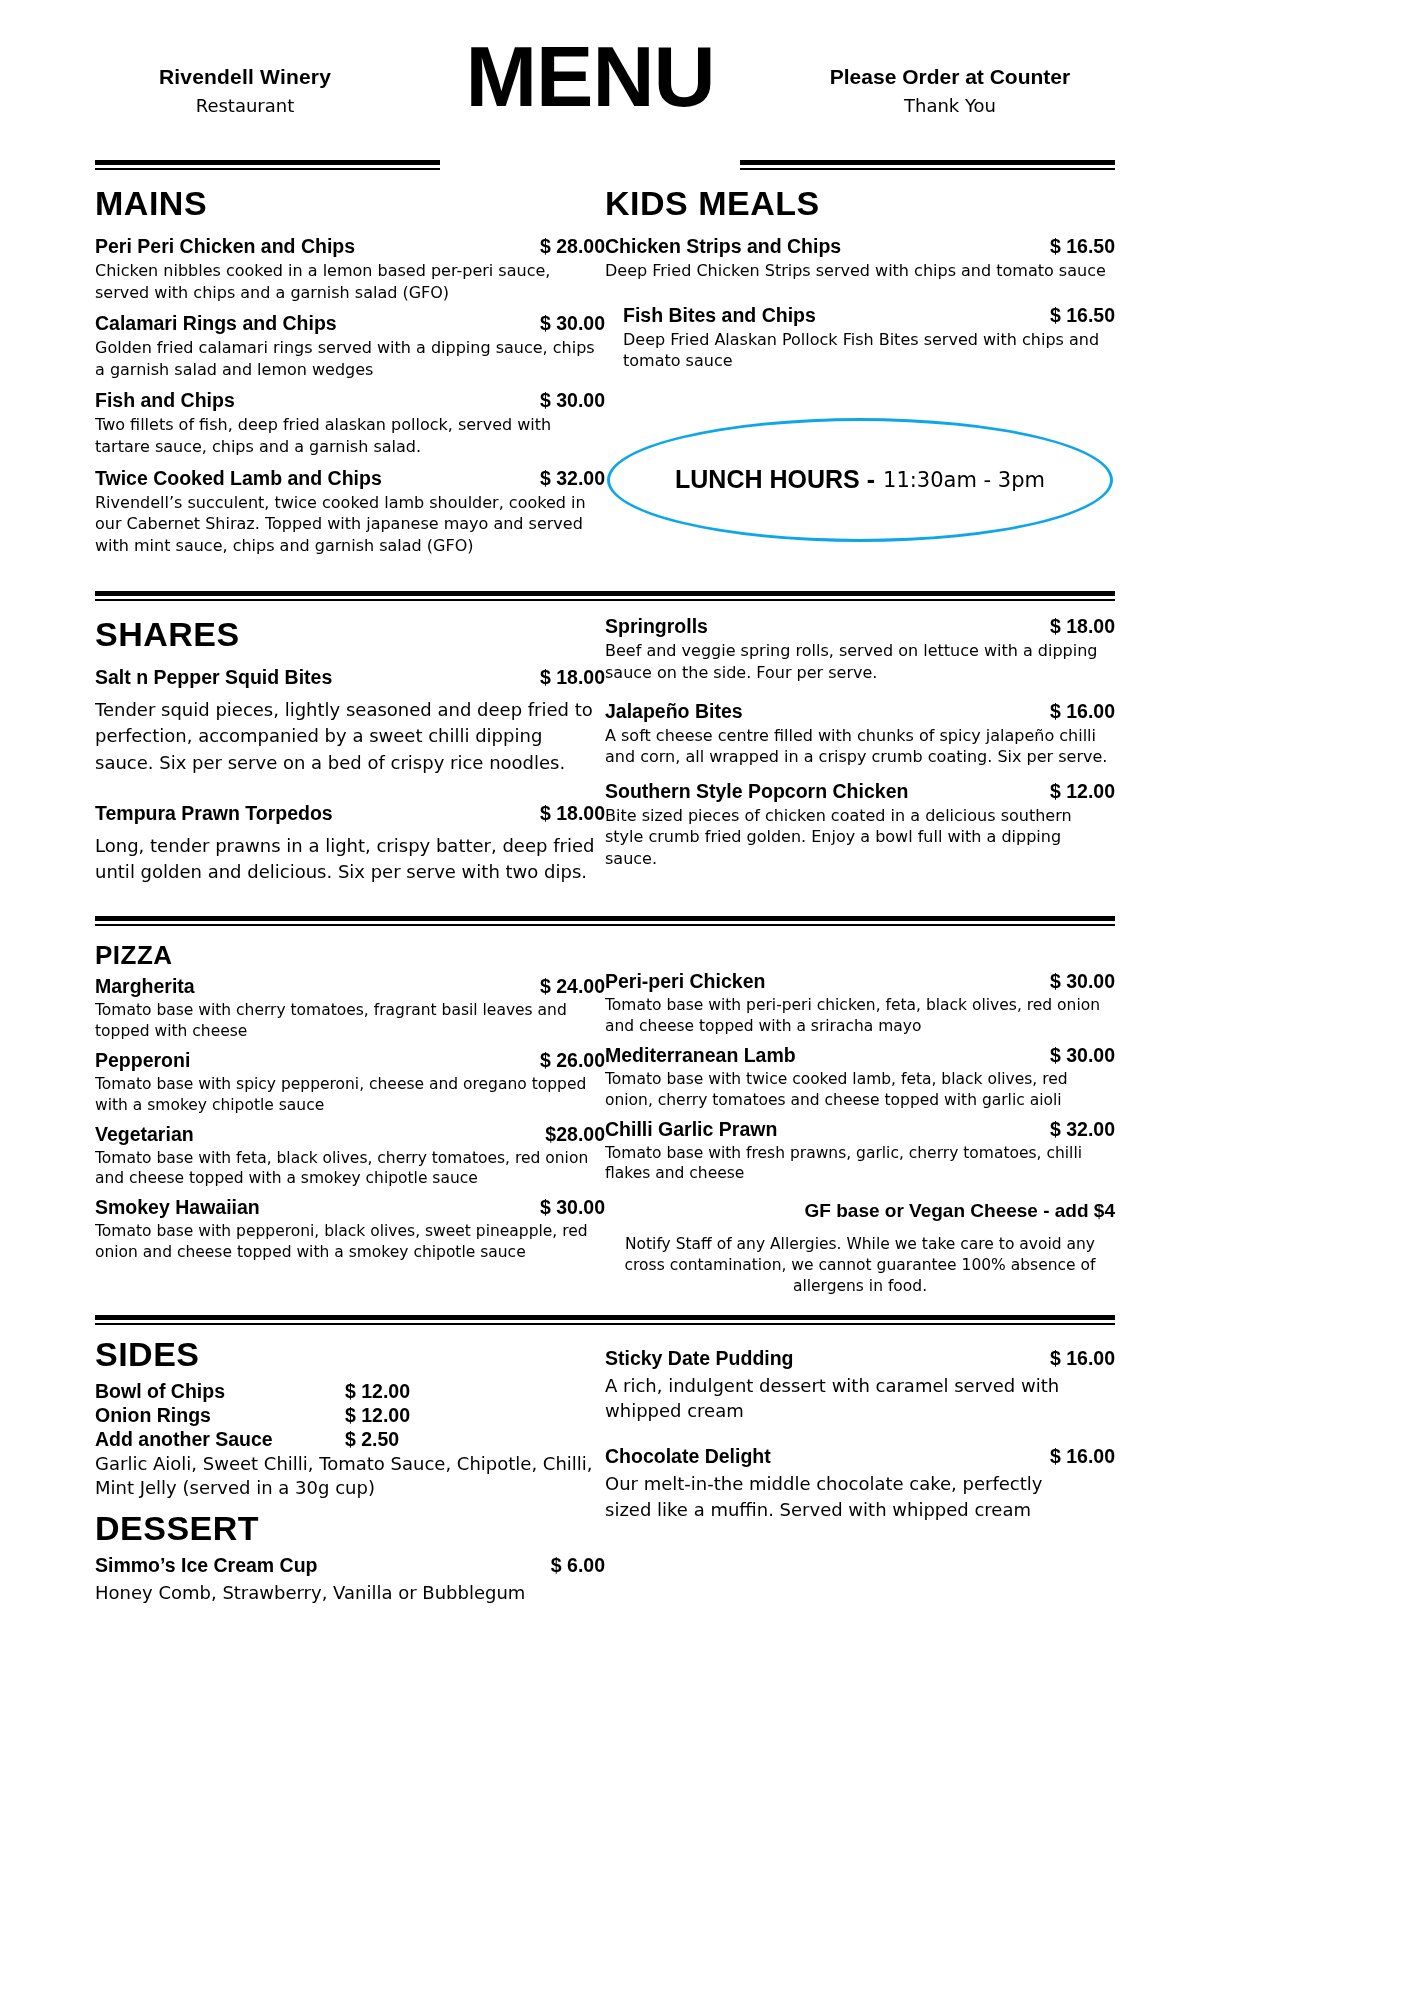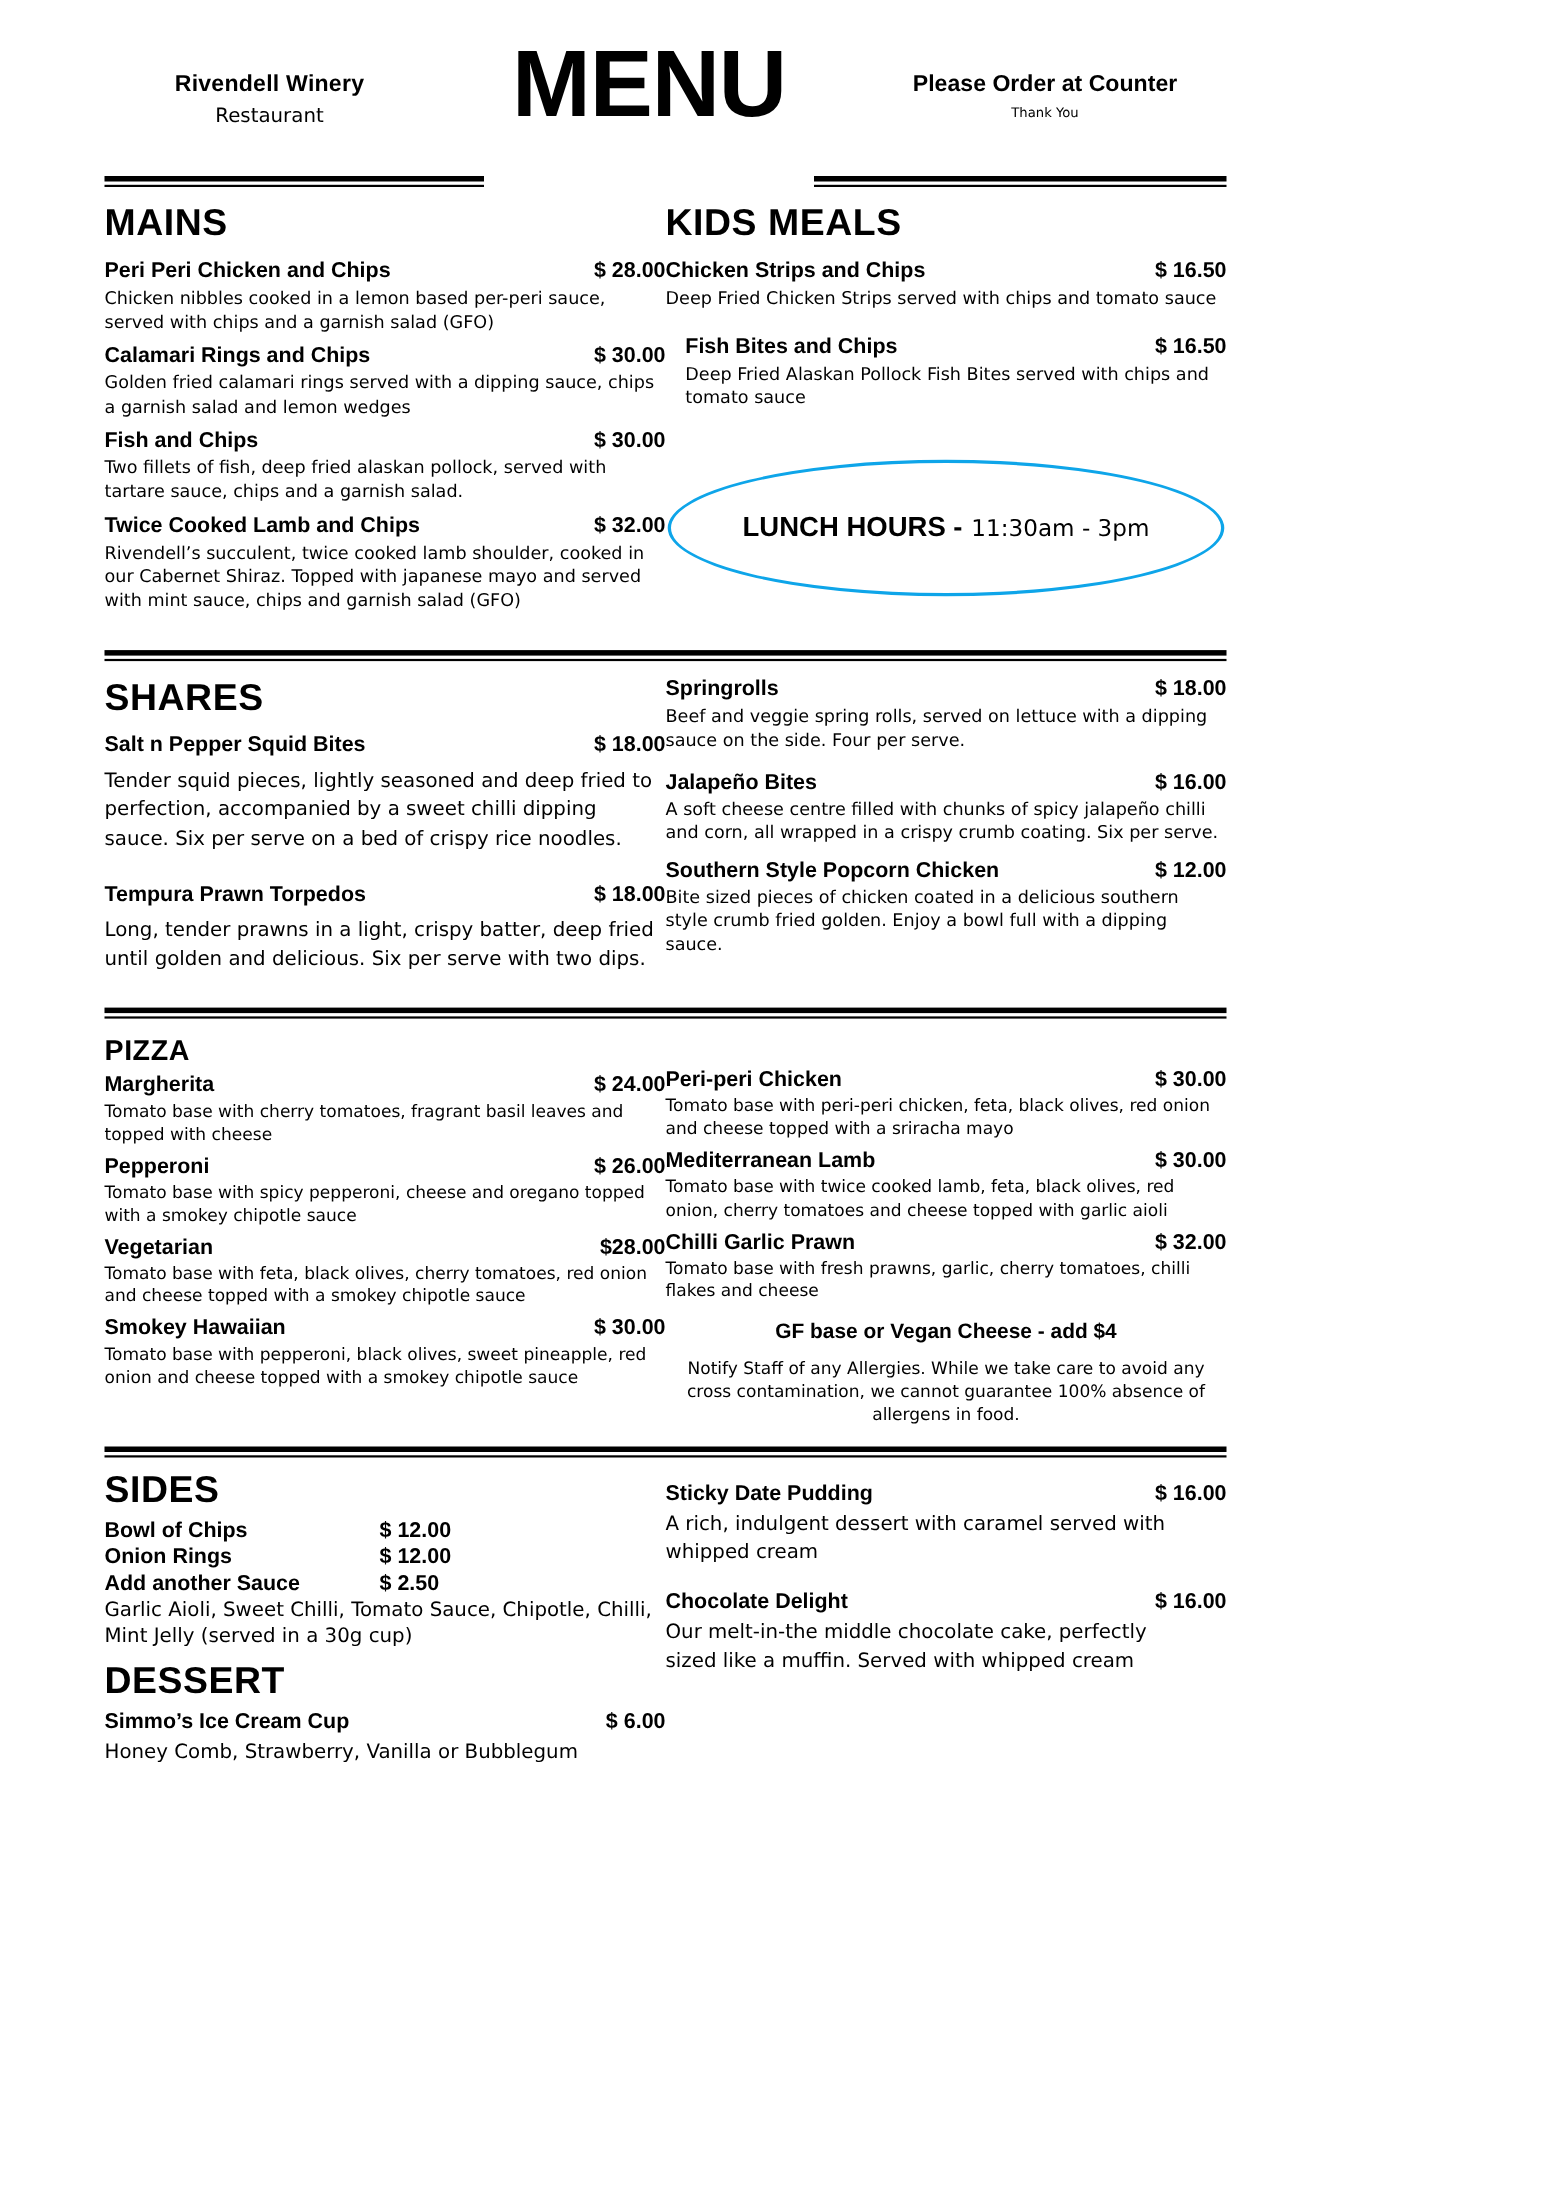--- a/index.html
+++ b/index.html
@@ -48,21 +48,21 @@
     font-size: 86px;
     letter-spacing: -1px;
     line-height: .95;
     margin-top: -4px;
   }
   .order-note {
     font-family: "Liberation Sans", sans-serif;
     font-weight: bold;
     font-size: 21px;
   }
-  .order-sub { font-size: 12px; margin-top: 6px; }
+  .order-sub { font-size: 18px; margin-top: 6px; }
 
   
   .rule-row {
     display: flex;
     justify-content: space-between;
     margin-top: 10px;
   }
   .rule-seg { width: 345px; }
   .rule-seg .thick { height: 5px; background: #000; }
   .rule-seg .thin { height: 2px; background: #000; margin-top: 3px; }
@@ -139,21 +139,21 @@
   .lunch-time {
     font-size: 21px;
     margin-left: 8px;
   }
 
   
   .tight .item { margin-bottom: 7px; }
   .tight .item-desc { font-size: 15.5px; }
 
   .gf-note {
-    text-align: center;
+    text-align: right;
     font-family: "Liberation Sans", sans-serif;
     font-weight: bold;
     font-size: 19px;
     margin-top: 16px;
   }
   .allergy-note {
     text-align: center;
     font-size: 15.5px;
     line-height: 1.35;
     margin-top: 12px;

